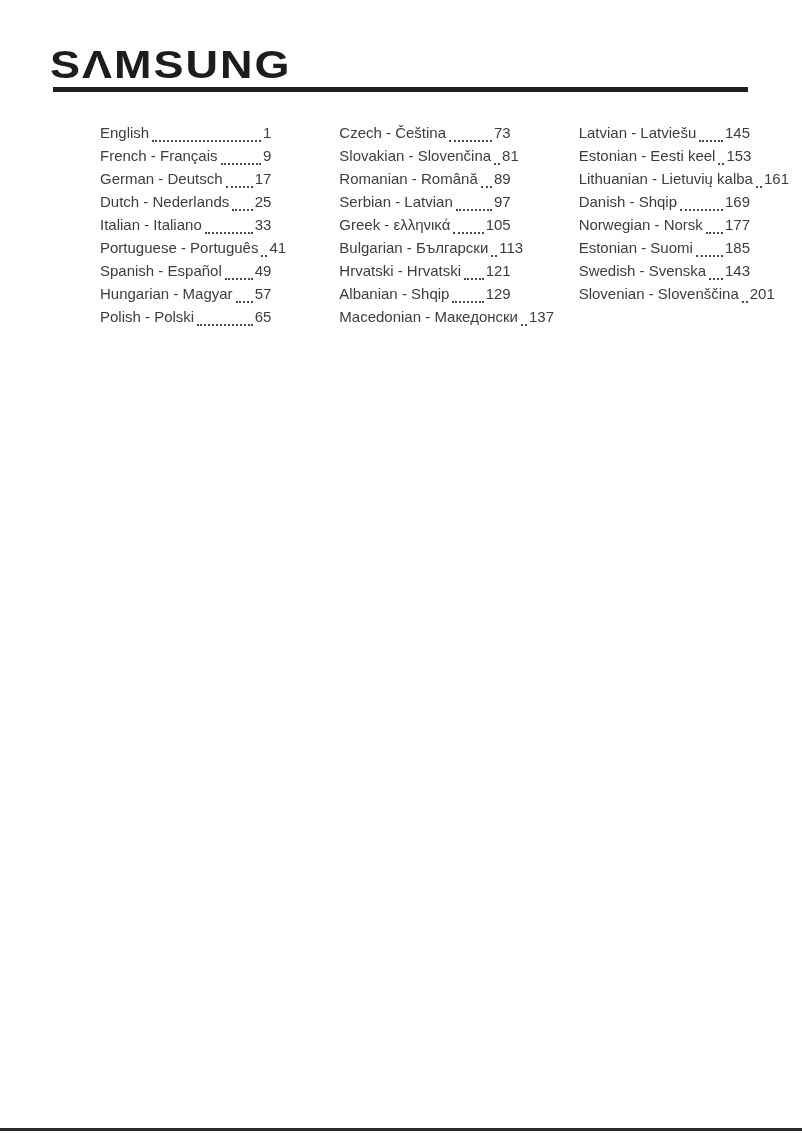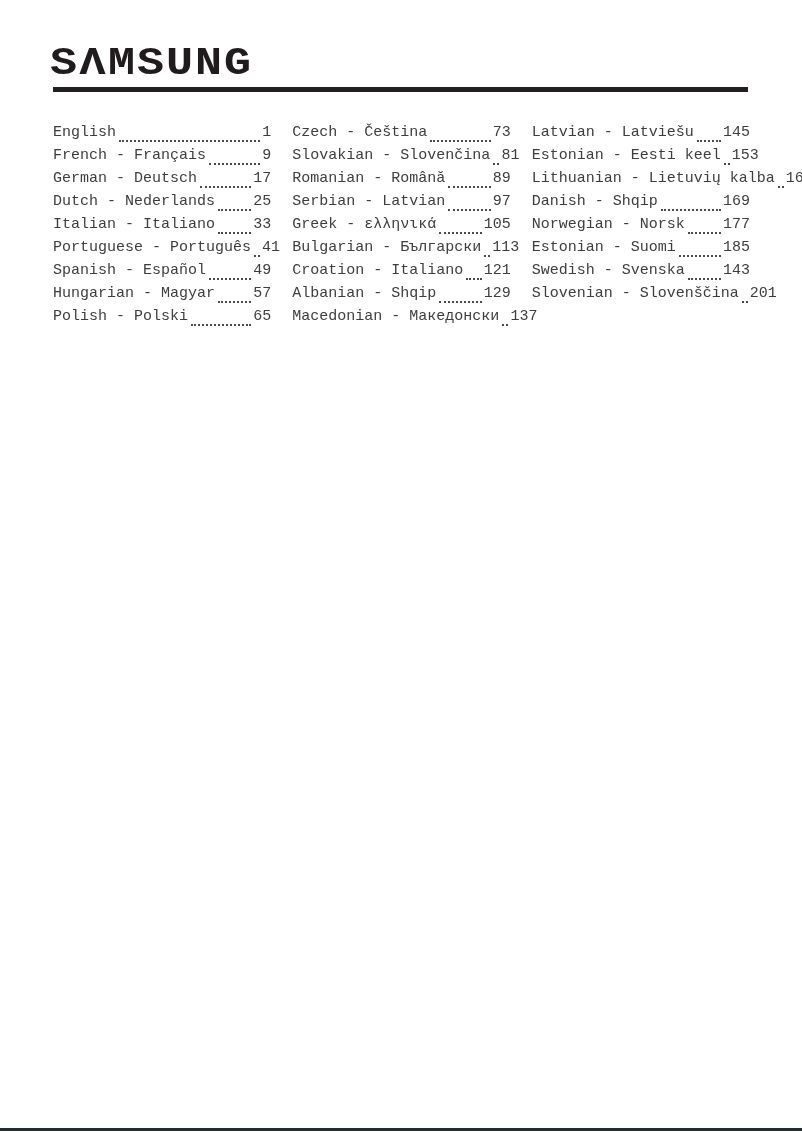--- a/index.html
+++ b/index.html
@@ -3,21 +3,21 @@
 <meta charset="utf-8">
 <style>
   html, body { margin: 0; padding: 0; background: #e9e9e9; }
   .page {
     position: relative;
     width: 802px;
     height: 1133px;
     margin: 0 auto;
     background: #ffffff;
     overflow: hidden;
-    font-family: Liberation Mono, monospace;
+    font-family: Liberation Sans, sans-serif;
   }
   .logo {
     position: absolute;
     left: 50px;
     top: 46px;
     font-weight: 700;
     font-size: 45px;
     line-height: 42px;
     letter-spacing: 2px;
     color: #201c1d;
@@ -34,21 +34,21 @@
     background: #231f20;
   }
   .toc {
     position: absolute;
     left: 53px;
     top: 124px;
     width: 697px;
     display: flex;
     gap: 21px;
   }
-  .col { flex: 1 1 0; min-width: 0; }
+  .col { flex: 1 1 0; min-width: 0; margin-left: 47px; }
   .row {
     display: flex;
     height: 23px;
     font-size: 15px;
     color: #3d3d3d;
     align-items: baseline;
   }
   .lang { white-space: nowrap; }
   .dots {
     flex: 1 1 auto;
@@ -151,21 +151,21 @@
           <span class="lang">Greek - ελληνικά</span>
           <span class="dots"></span>
           <span class="pg">105</span>
         </div>
       <div class="row">
           <span class="lang">Bulgarian - Български</span>
           <span class="dots"></span>
           <span class="pg">113</span>
         </div>
       <div class="row">
-          <span class="lang">Croation - Italiano</span>
+          <span class="lang">Hrvatski - Hrvatski</span>
           <span class="dots"></span>
           <span class="pg">121</span>
         </div>
       <div class="row">
           <span class="lang">Albanian - Shqip</span>
           <span class="dots"></span>
           <span class="pg">129</span>
         </div>
       <div class="row">
           <span class="lang">Macedonian - Македонски</span>

